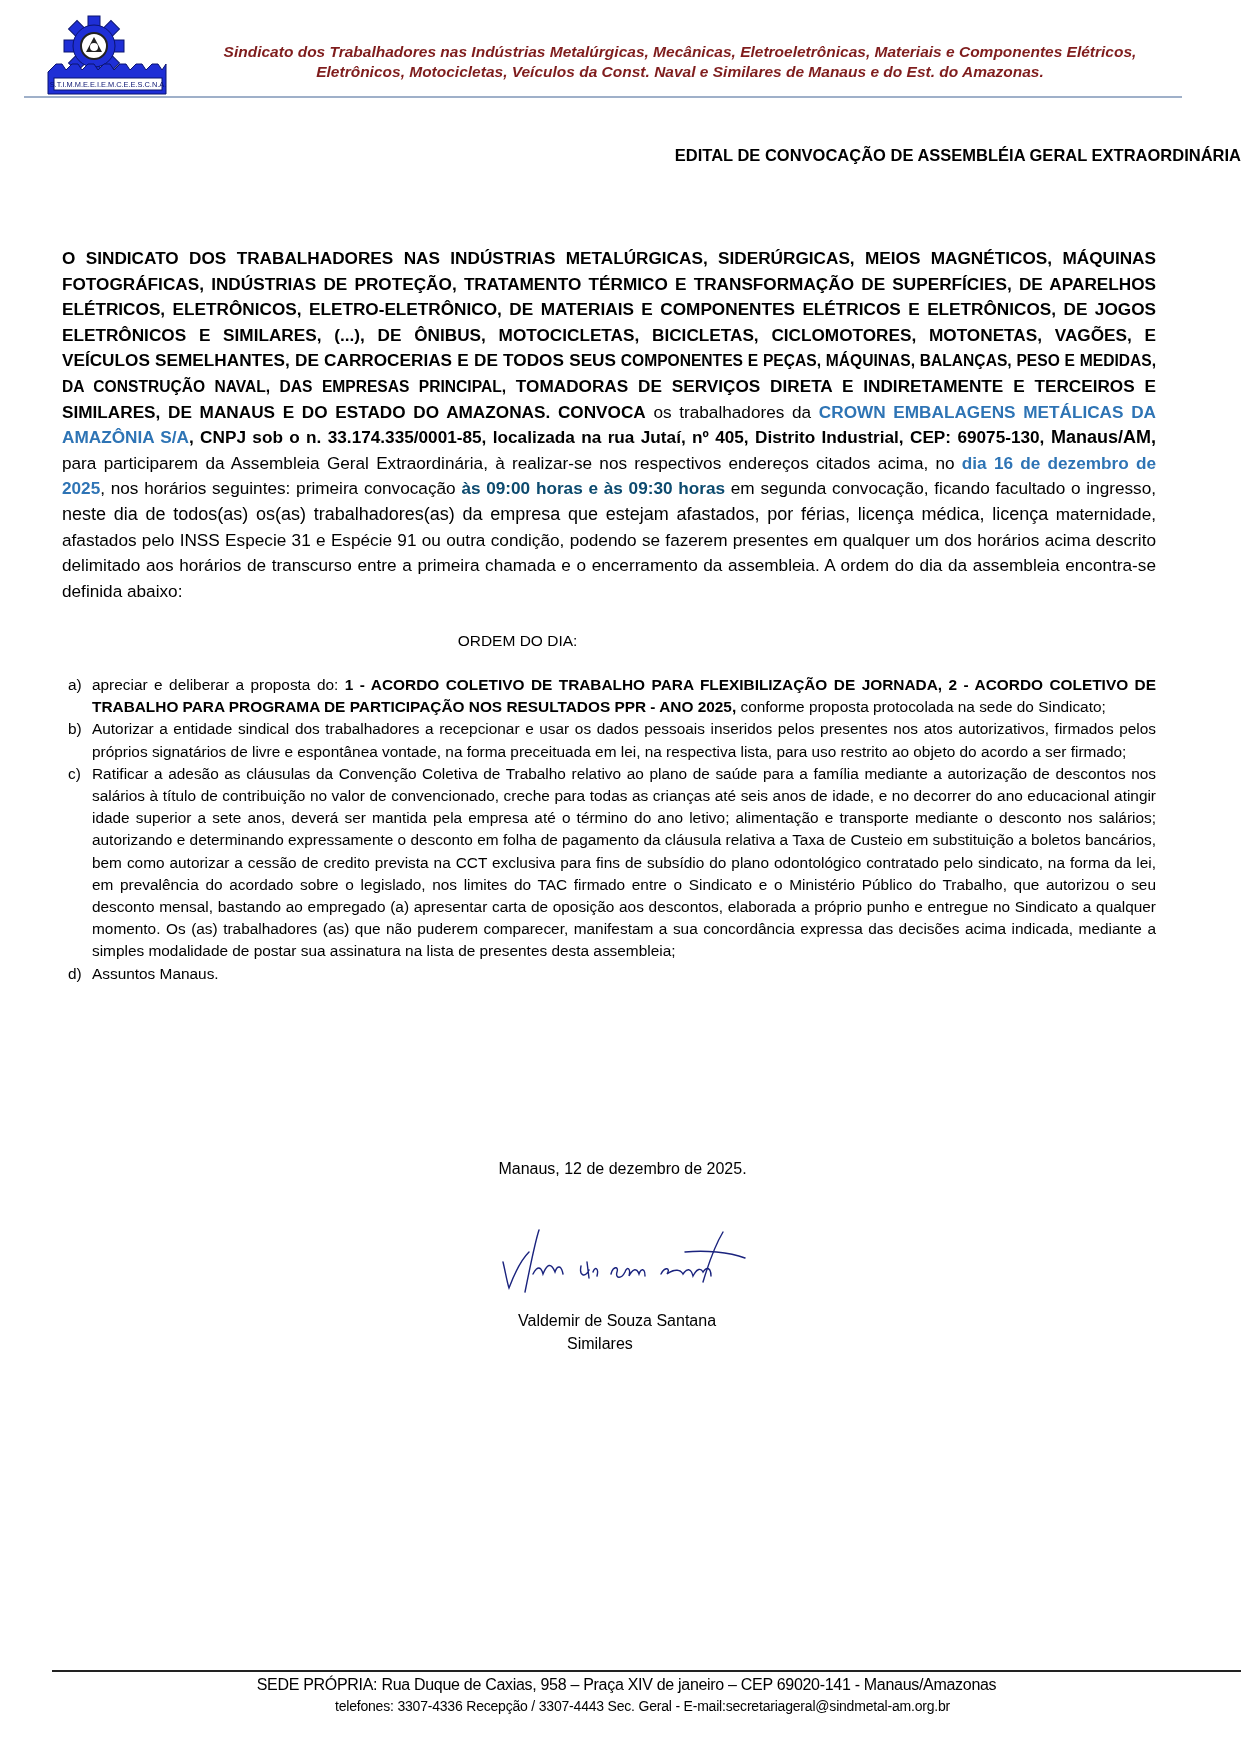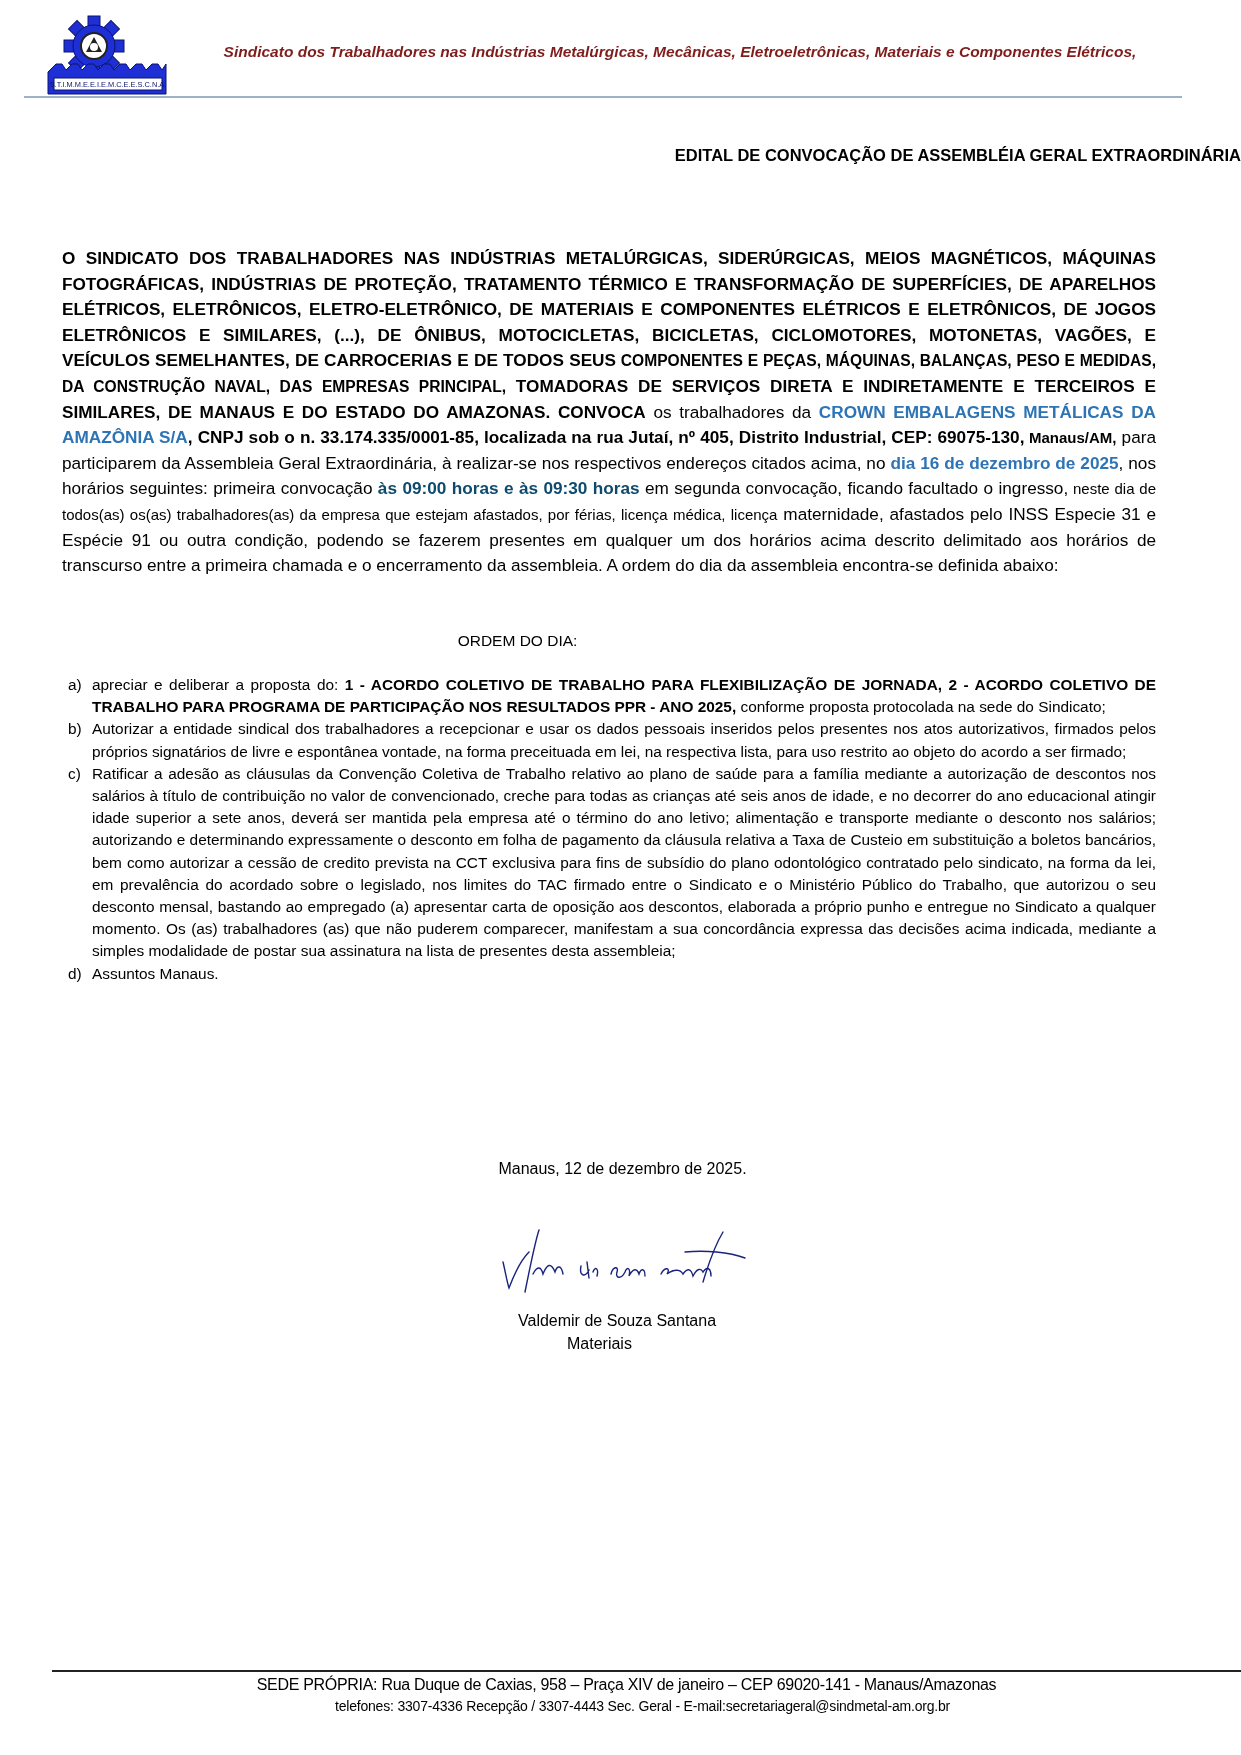--- a/index.html
+++ b/index.html
@@ -9,21 +9,21 @@
   .logo { position: absolute; left: 46px; top: 12px; width: 122px; height: 84px; }
   .header-text { position: absolute; left: 180px; top: 42px; width: 1000px; text-align: center; font-family: "Liberation Sans", sans-serif; font-style: italic; font-weight: bold; font-size: 15.5px; line-height: 20px; color: #7f1d1d; }
   .header-rule { position: absolute; left: 24px; top: 96px; width: 1158px; height: 2px; background: #9fb0c9; }
 
   .doc-title { position: absolute; left: 0; top: 146px; width: 1241px; text-align: right; font-family: "Liberation Sans", sans-serif; font-weight: bold; font-size: 16.5px; }
 
   .main-par { position: absolute; left: 62px; top: 246px; width: 1094px; font-family: "Liberation Sans", sans-serif; font-size: 17.2px; line-height: 25.6px; text-align: justify; }
   .b { font-weight: bold; }
   .blue { color: #2e74b5; font-weight: bold; }
   .blue2 { color: #0c4a6e; font-weight: bold; }
-  .sm { font-size: 15px; }
+  .sm { font-size: 18px; }
   .caps-sm { font-size: 15.6px; font-weight: bold; }
 
   .ordem-title { position: absolute; left: 0; top: 632px; width: 1035px; text-align: center; font-family: "Liberation Sans", sans-serif; font-weight: normal; font-size: 15.5px; }
 
   .ordem-list { position: absolute; left: 68px; top: 674px; width: 1088px; font-family: "Liberation Sans", sans-serif; font-size: 15.4px; line-height: 22.2px; }
   .ordem-item { position: relative; padding-left: 24px; text-align: justify; }
   .ordem-letter { position: absolute; left: 0; top: 0; }
 
   .place-date { position: absolute; left: 0; top: 1160px; width: 1241px; text-align: center; padding-left: 4px; box-sizing: border-box; font-family: "Liberation Sans", sans-serif; font-size: 16px; }
   .signature { position: absolute; left: 495px; top: 1222px; width: 260px; height: 84px; }
@@ -56,20 +56,21 @@
       <path d="M0,-9 L8,6 L-8,6 Z" fill="#222"></path>
       <circle r="4" cy="1" fill="#fff"></circle>
     </g>
 
     <path d="M2,60 L10,52 L16,52 L20,58 L26,52 L32,52 L36,58 L42,52 L48,52 L52,58 L58,52 L64,52 L68,58 L74,52 L80,52 L84,58 L90,52 L96,52 L100,58 L106,52 L112,52 L116,58 L120,52 L120,82 L2,82 Z" fill="#1f2fd6" stroke="#0a1470" stroke-width="1"></path>
     <rect x="8" y="66" width="108" height="12" fill="#ffffff" stroke="#0a1470" stroke-width="1"></rect>
     <text x="62" y="75" text-anchor="middle" font-family="Liberation Sans, sans-serif" font-size="7.4" fill="#0a1470">S.T.I.M.M.E.E.I.E.M.C.E.E.S.C.N.A.</text>
   </svg>
   <div class="header-text">
     <div>Sindicato dos Trabalhadores nas Indústrias Metalúrgicas, Mecânicas, Eletroeletrônicas, Materiais e Componentes Elétricos,</div>
+    <div>Eletrônicos, Motocicletas, Veículos da Const. Naval e Similares de Manaus e do Est. do Amazonas.</div>
   </div>
   <div class="header-rule"></div>
 </div>
 
 <div class="doc-title">EDITAL DE CONVOCAÇÃO DE ASSEMBLÉIA GERAL EXTRAORDINÁRIA</div>
 
 <div class="main-par"><span class="b">O SINDICATO DOS TRABALHADORES NAS INDÚSTRIAS METALÚRGICAS, SIDERÚRGICAS, MEIOS MAGNÉTICOS, MÁQUINAS FOTOGRÁFICAS, INDÚSTRIAS DE PROTEÇÃO, TRATAMENTO TÉRMICO E TRANSFORMAÇÃO DE SUPERFÍCIES, DE APARELHOS ELÉTRICOS, ELETRÔNICOS, ELETRO-ELETRÔNICO, DE MATERIAIS E COMPONENTES ELÉTRICOS E ELETRÔNICOS, DE JOGOS ELETRÔNICOS E SIMILARES, (...), DE ÔNIBUS, MOTOCICLETAS, BICICLETAS, CICLOMOTORES, MOTONETAS, VAGÕES, E VEÍCULOS SEMELHANTES, DE CARROCERIAS E DE TODOS SEUS</span><span class="caps-sm"> COMPONENTES E PEÇAS, MÁQUINAS, BALANÇAS, PESO E MEDIDAS, DA CONSTRUÇÃO NAVAL, DAS EMPRESAS PRINCIPAL,</span><span class="b"> TOMADORAS DE SERVIÇOS DIRETA E INDIRETAMENTE E TERCEIROS E SIMILARES, DE MANAUS E DO ESTADO DO AMAZONAS. CONVOCA</span><span> os trabalhadores da </span><span class="blue">CROWN EMBALAGENS METÁLICAS DA AMAZÔNIA S/A</span><span class="b">, CNPJ sob o n. 33.174.335/0001-85, localizada na rua Jutaí, nº 405, Distrito Industrial, CEP: 69075-130,</span><span class="b sm"> Manaus/AM,</span><span> para participarem da Assembleia Geral Extraordinária, à realizar-se nos respectivos endereços citados acima, no </span><span class="blue">dia 16 de dezembro de 2025</span><span>, nos horários seguintes: primeira convocação </span><span class="blue2">às 09:00  horas e às 09:30 horas</span><span> em segunda convocação, ficando facultado o ingresso,</span><span class="sm"> neste dia de todos(as) os(as) trabalhadores(as) da empresa que estejam afastados, por férias, licença médica, licença</span><span> maternidade, afastados pelo INSS Especie 31 e Espécie 91 ou outra condição, podendo se fazerem presentes em qualquer um dos horários acima descrito delimitado aos horários de transcurso entre a primeira chamada e o encerramento da assembleia. A ordem do dia da assembleia encontra-se definida abaixo:</span></div>
 
 <div class="ordem-title">ORDEM DO DIA:</div>
 
@@ -97,17 +98,17 @@
     <path d="M38,52 C42,44 46,44 48,52 C52,42 56,40 60,50 C62,44 66,42 68,52"></path>
     <path d="M86,44 C84,54 90,56 94,48 M92,40 L94,56 M98,50 C100,44 104,46 102,54"></path>
     <path d="M116,52 C118,44 124,44 122,50 C120,56 126,58 130,50 C132,44 136,46 134,54 C138,46 142,46 144,52 C146,46 150,46 150,54"></path>
     <path d="M166,52 C170,44 176,46 172,52 C180,46 186,48 188,52 C192,46 196,46 198,54 C202,46 206,46 208,50 C212,44 216,46 216,54"></path>
     <path d="M208,60 C214,40 222,20 228,10"></path>
     <path d="M190,30 C210,28 234,30 250,36"></path>
   </g>
 </svg>
 
 <div class="signer-name">Valdemir de Souza Santana</div>
-<div class="signer-role">Materiais</div>
+<div class="signer-role">Similares</div>
 
 <div class="footer-rule"></div>
 <div class="footer-line1">SEDE PRÓPRIA: Rua Duque de Caxias, 958 – Praça XIV de janeiro – CEP 69020-141 - Manaus/Amazonas</div>
 <div class="footer-line2">telefones:  3307-4336 Recepção  / 3307-4443  Sec. Geral   -   E-mail:secretariageral@sindmetal-am.org.br</div>
 
 </body></html>

